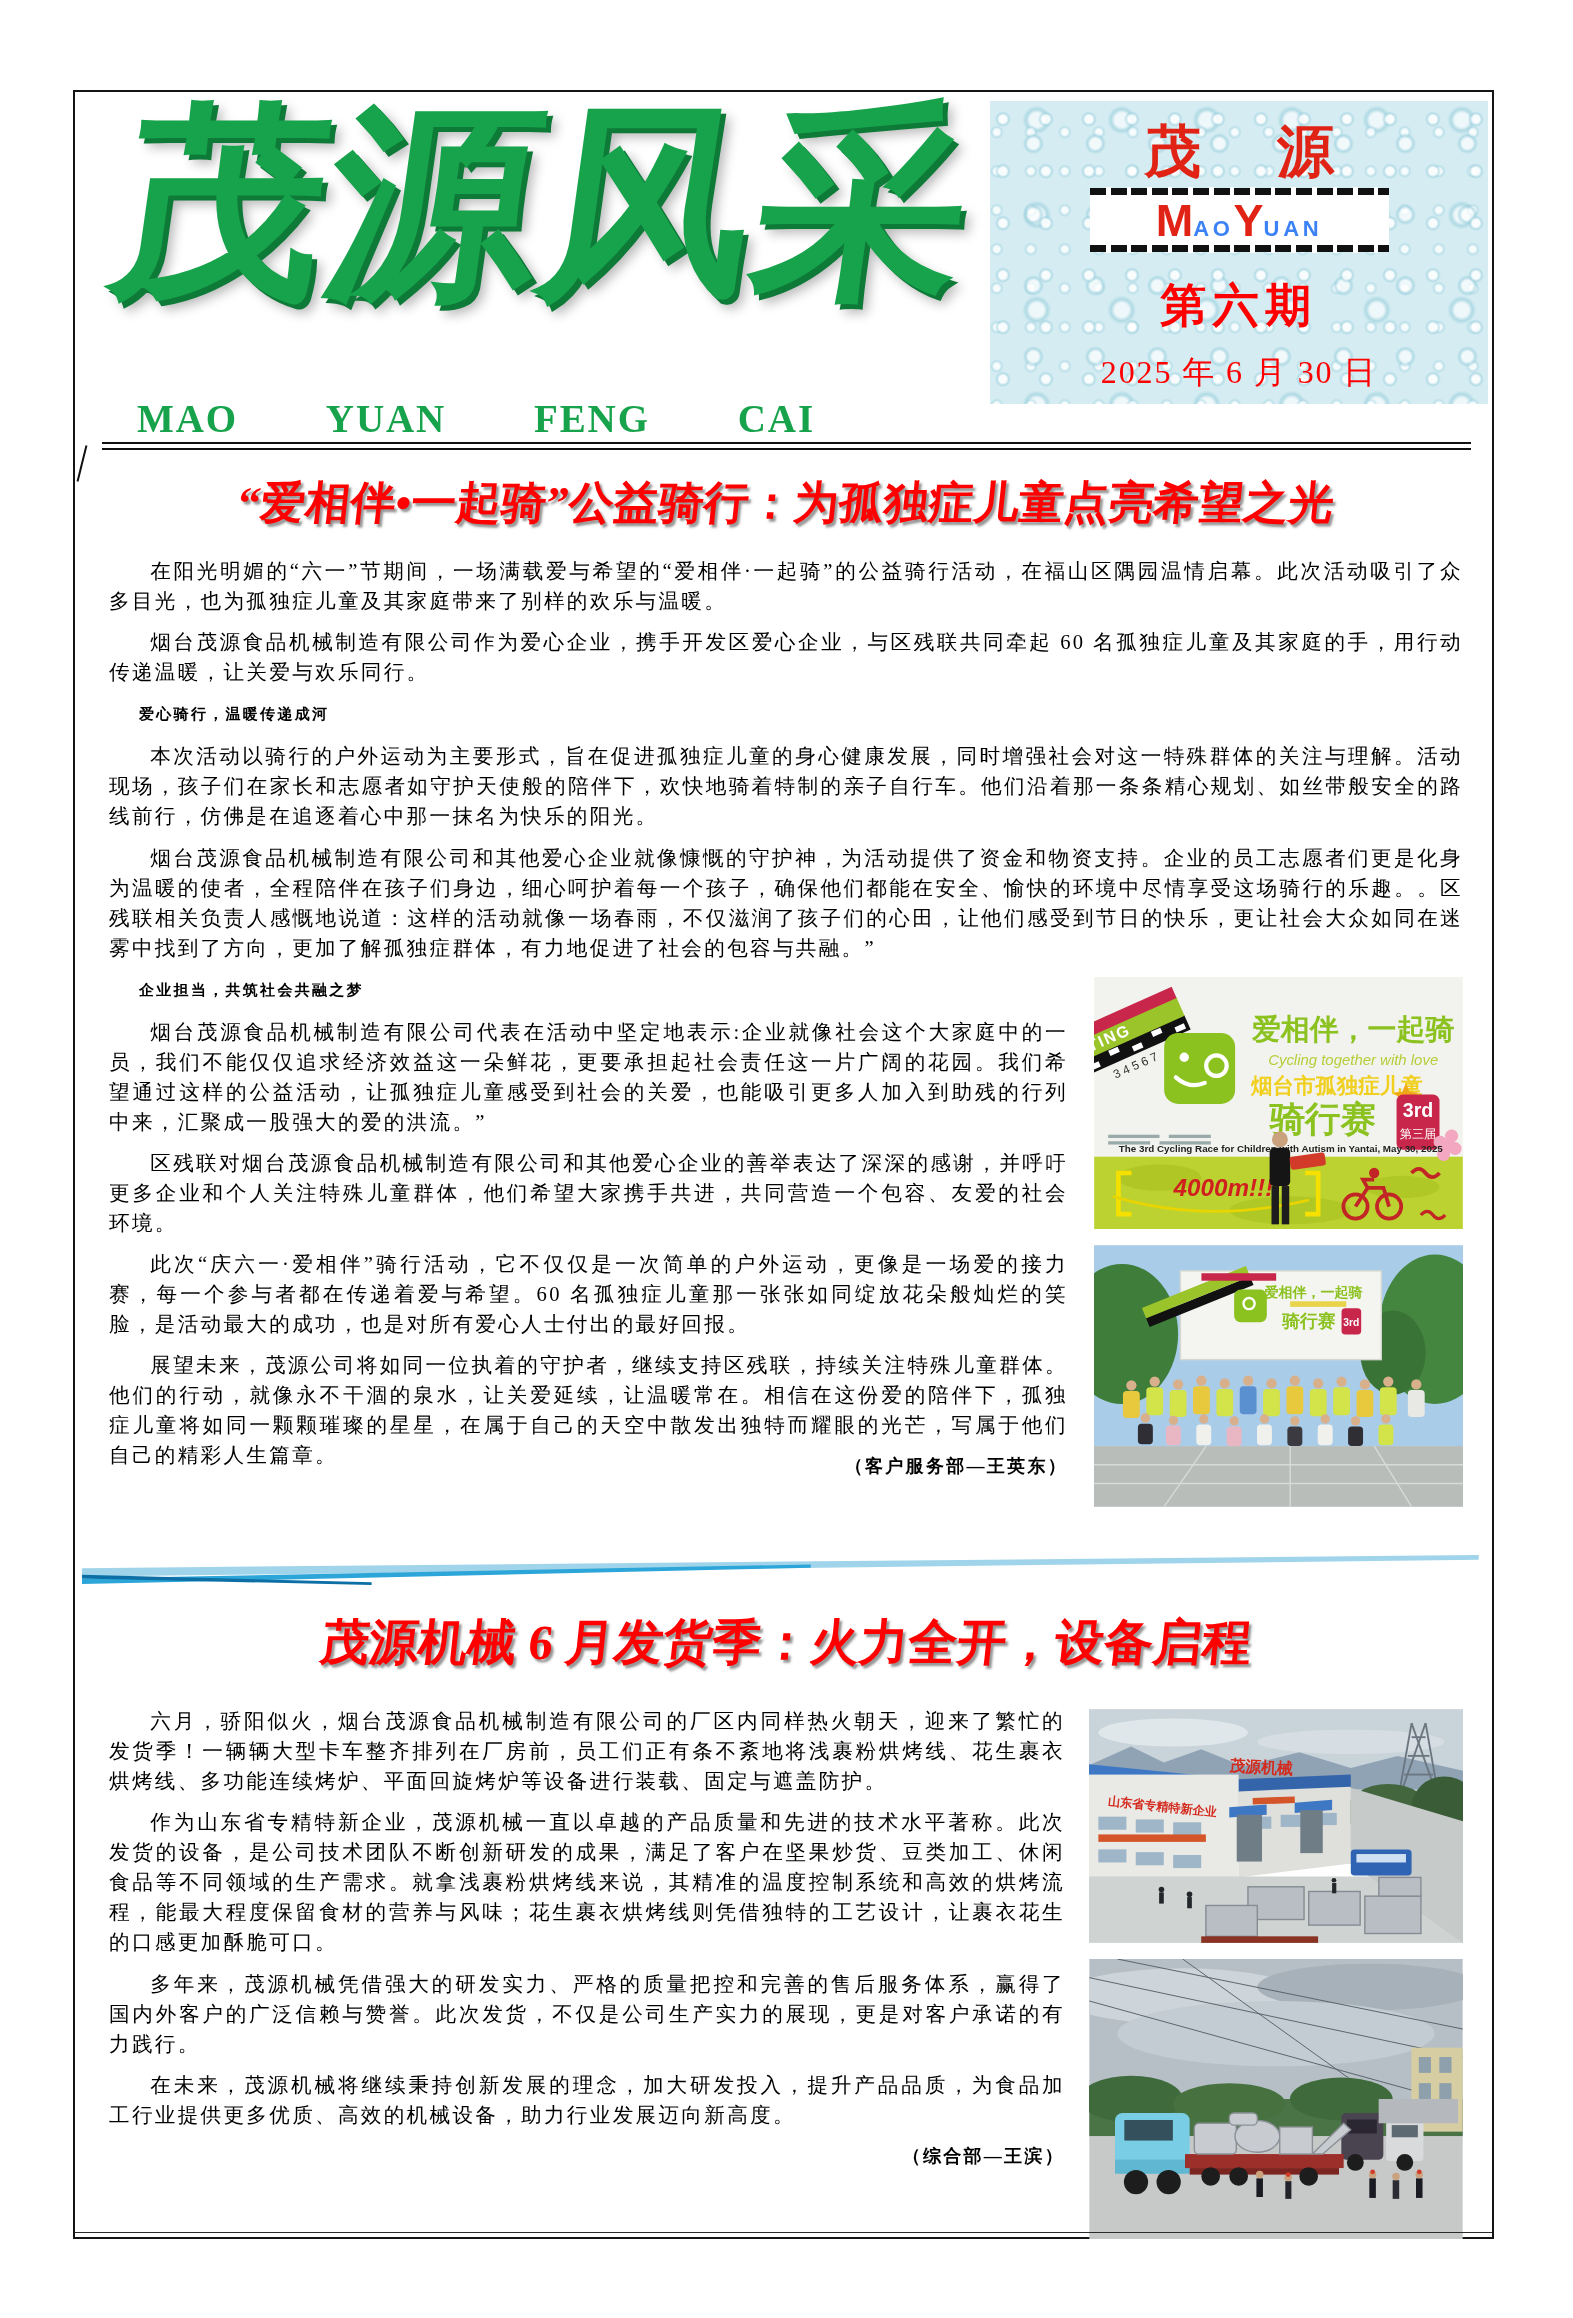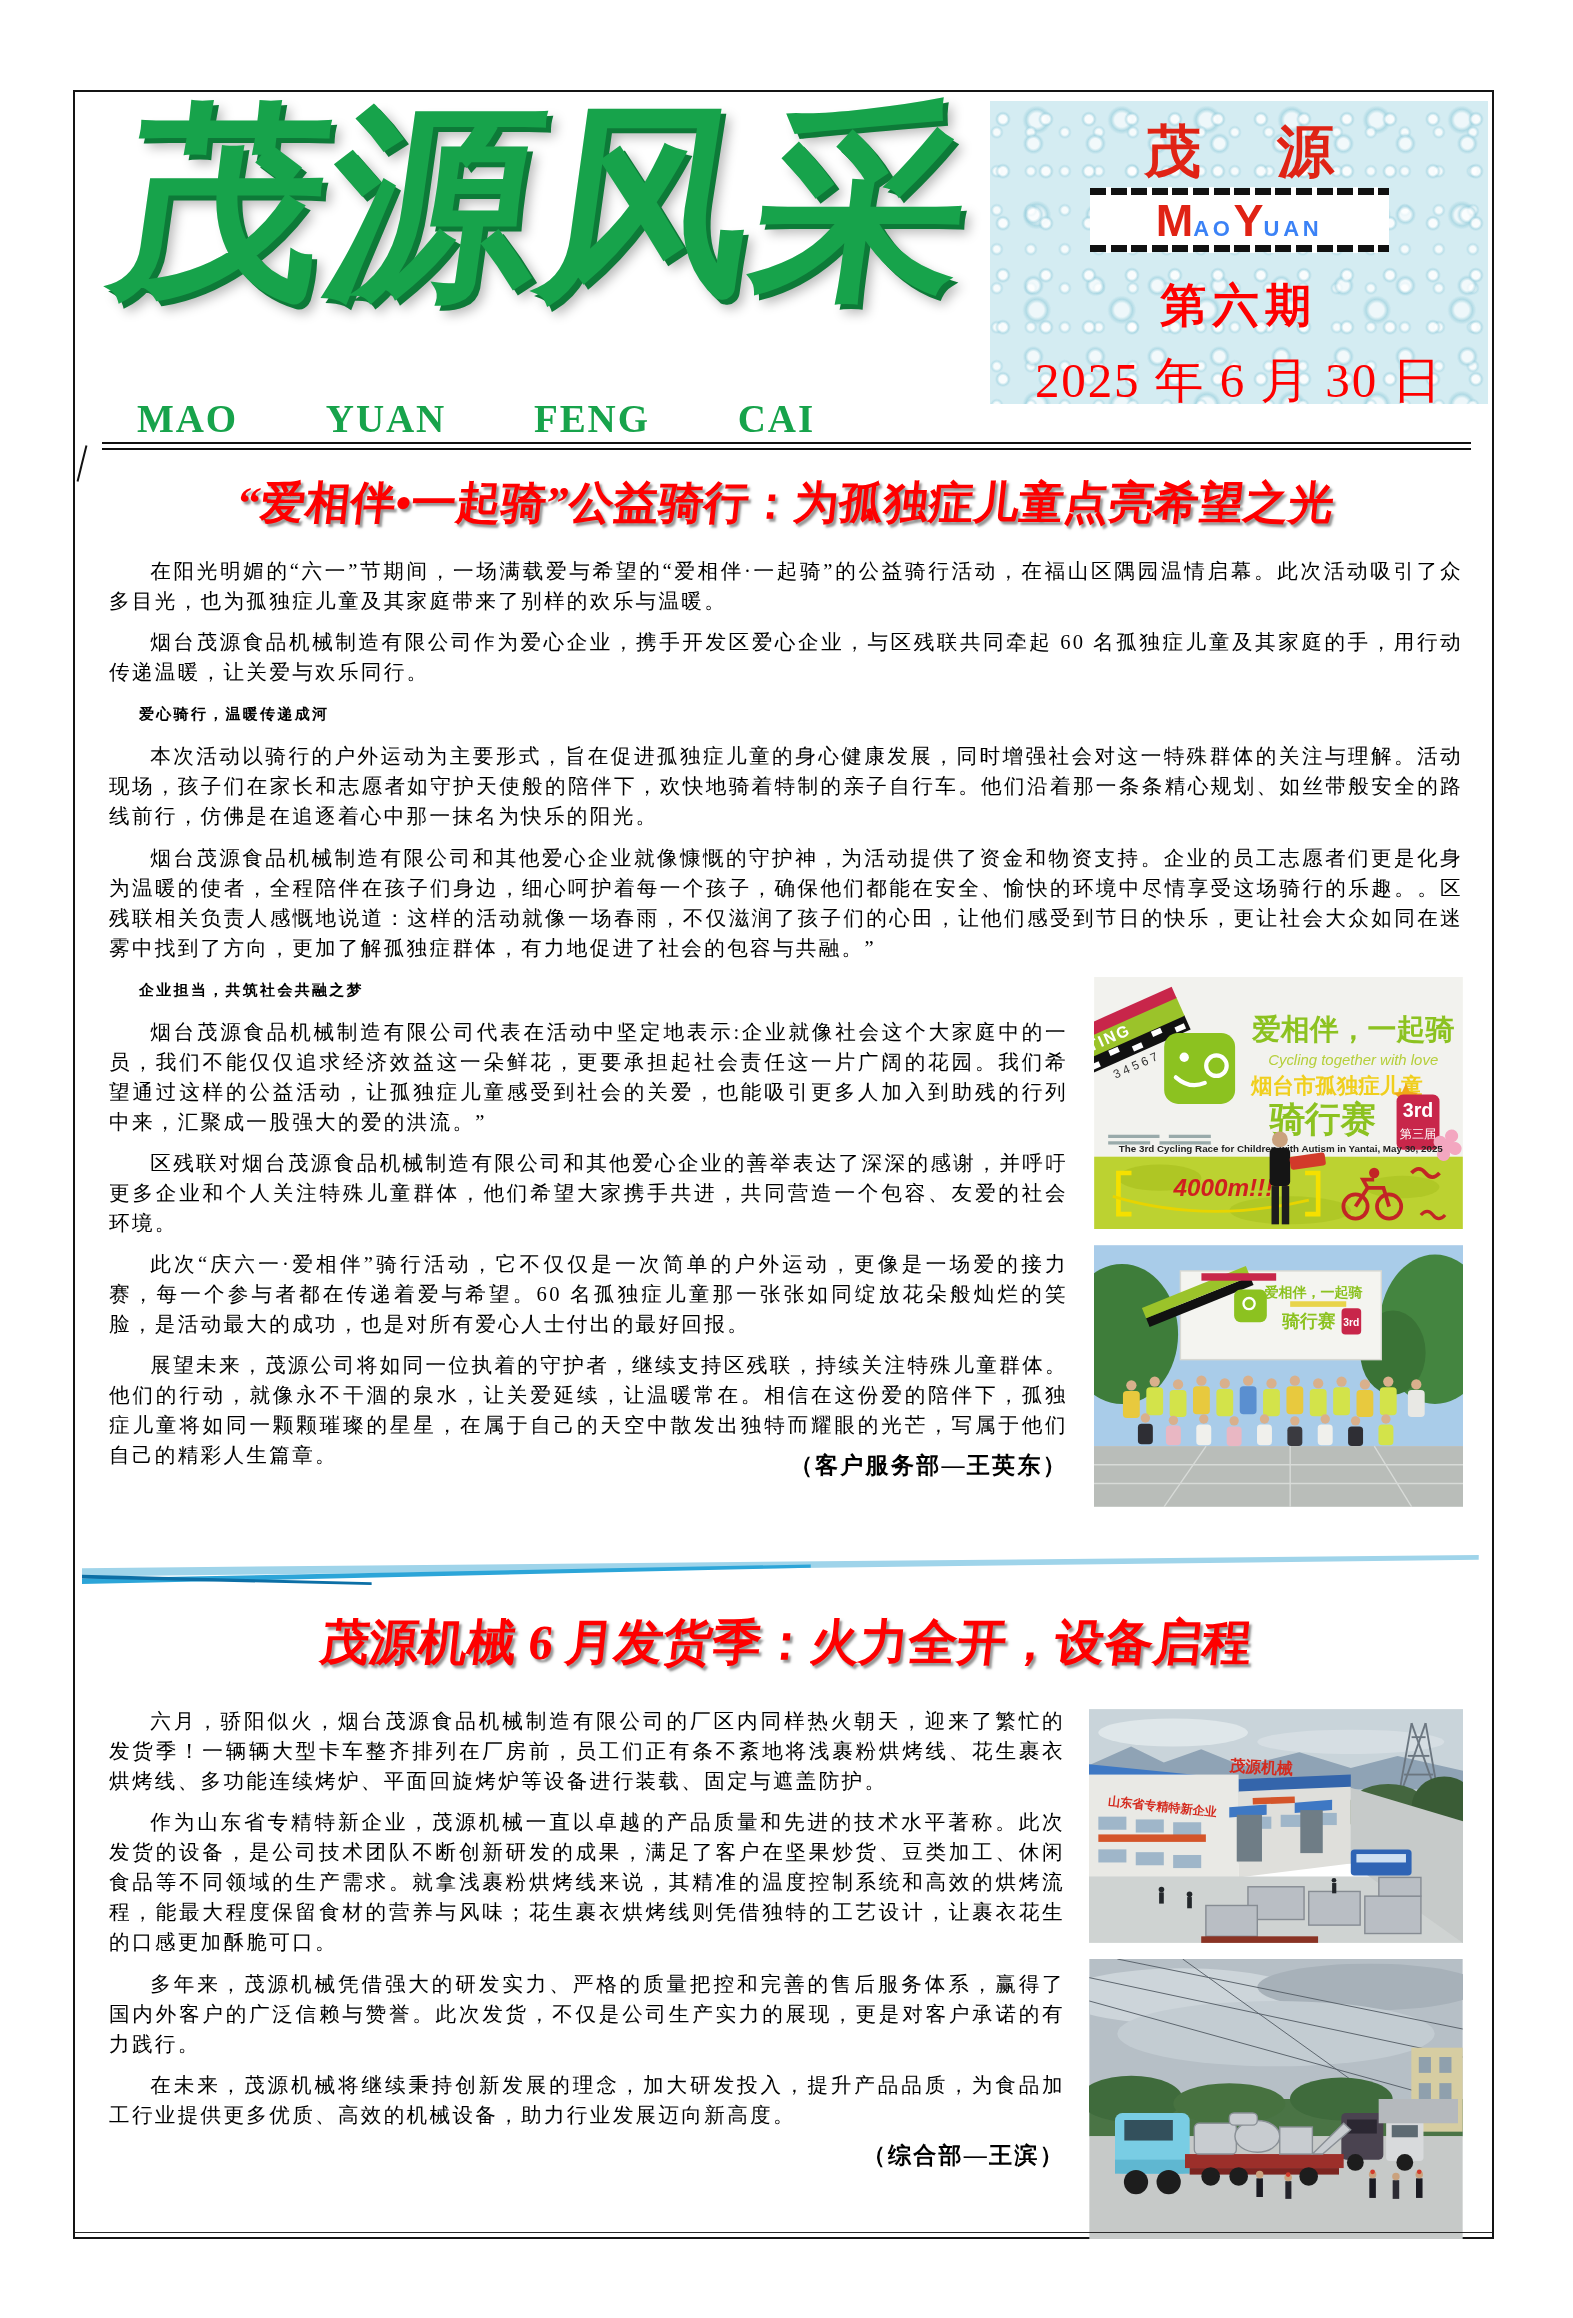--- a/index.html
+++ b/index.html
@@ -30,35 +30,35 @@
     font-family:"Liberation Sans","DejaVu Sans",sans-serif;}
   .film{position:relative;width:299px;margin:7.5px auto 0;background:#ffffff;padding:2.8px 0;
     border-top:7.5px solid #111;border-bottom:7.5px solid #111;white-space:nowrap;line-height:1;}
   .film::before,.film::after{content:"";position:absolute;left:0;right:0;height:7.5px;
     background-image:repeating-linear-gradient(90deg, transparent 0 16px, #fff 16px 20.6px);}
   .film::before{top:-7.5px;}
   .film::after{bottom:-7.5px;}
   .film .big{font-size:45px;font-weight:bold;color:#e02315;font-family:"Liberation Sans","DejaVu Sans",sans-serif;}
   .film .small{font-size:22px;font-weight:bold;color:#3b82f6;letter-spacing:3.7px;font-family:"Liberation Sans","DejaVu Sans",sans-serif;}
   .issue-no{margin-top:31px;font-size:46px;line-height:1;font-weight:bold;color:#fe0000;letter-spacing:6.5px;}
-  .issue-date{margin-top:27px;font-size:49px;line-height:1;color:#fe0000;letter-spacing:1.9px;}
+  .issue-date{margin-top:27px;font-size:32px;line-height:1;color:#fe0000;letter-spacing:1.9px;}
   .rule{position:absolute;left:27px;top:350px;width:1369px;height:8px;
     border-top:2.3px solid #111;border-bottom:2.3px solid #111;}
   .tick{position:absolute;left:5.6px;top:353px;width:1.9px;height:37px;background:#111;transform:rotate(14deg);}
 
   
   .article{position:absolute;left:34px;width:1354px;}
   #article1{top:369px;height:1103px;}
   #article2{top:1501px;height:647px;overflow:hidden;}
   .art-title{margin:12px 0 22.4px;text-align:center;font-size:45px;line-height:1.35;font-weight:bold;color:#fe0000;
     transform:skewX(-6deg);text-shadow:2.8px 2.8px 2.3px rgba(60,60,60,.55);white-space:nowrap;}
   #article2 .art-title{margin:17px 0 30px;font-size:49px;}
   .para{margin:11.2px 0;font-size:20.6px;line-height:30px;letter-spacing:2.3px;text-align:justify;text-indent:2em;}
   .subhead{margin:12px 0;font-size:15px;line-height:30px;letter-spacing:2.3px;font-weight:bold;text-indent:2em;}
-  .attrib{margin-top:-30px;font-size:23px;line-height:30px;font-weight:bold;text-align:right;padding-right:70px;letter-spacing:2.3px;}
+  .attrib{margin-top:-30px;font-size:18px;line-height:30px;font-weight:bold;text-align:right;padding-right:70px;letter-spacing:2.3px;}
   #article2 .attrib{margin-top:3.7px;}
 
   .photocol{float:right;margin:2.8px 0 9.3px 0;}
   #photos1{width:395px;padding-left:26px;}
   #photos2{width:398px;padding-left:24px;}
   .photo{display:block;}
   .photo + .photo{margin-top:16px;}
 
   
   .swoosh{position:absolute;left:6.5px;top:1462px;width:1407px;height:34px;}

